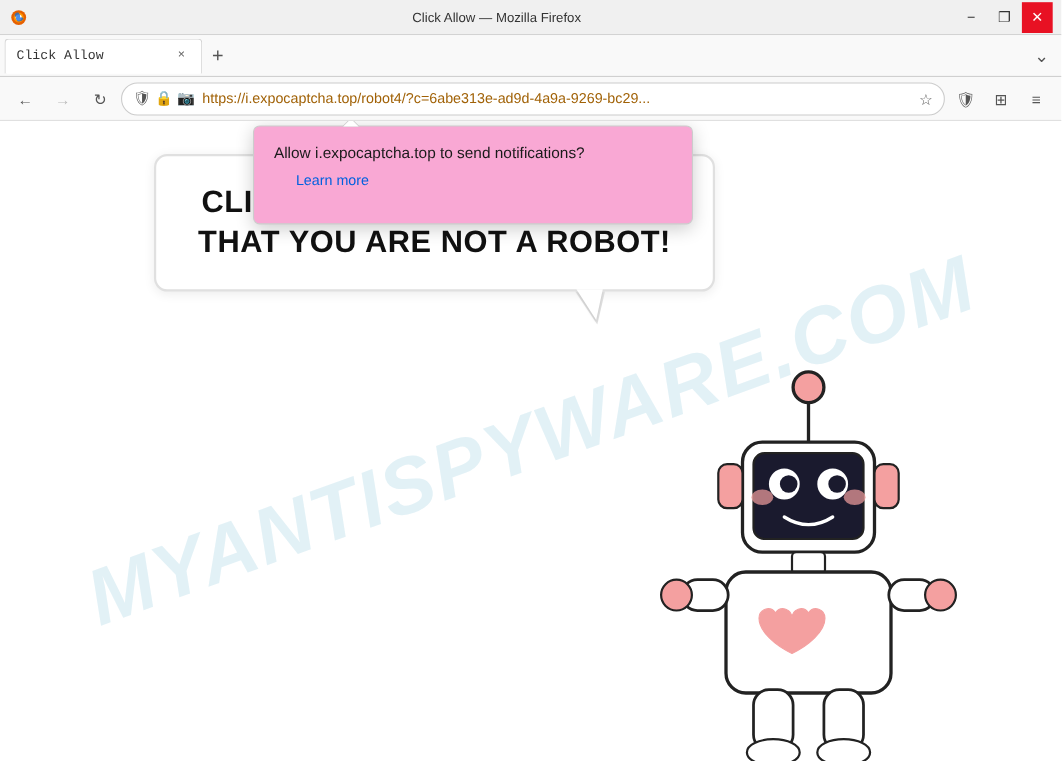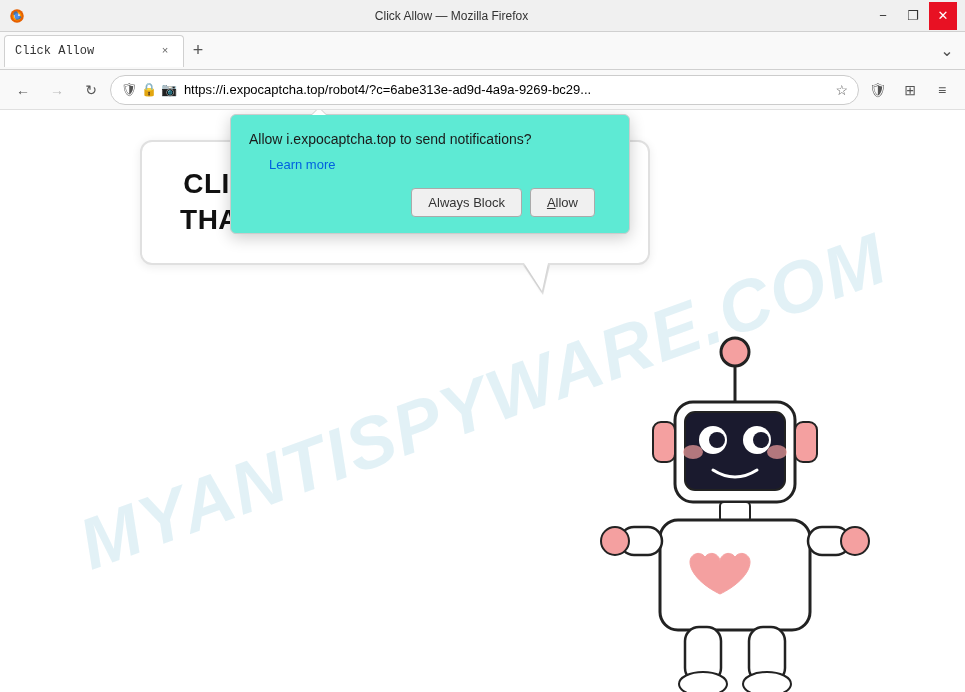--- a/index.html
+++ b/index.html
@@ -164,21 +164,21 @@
     }
     .addr-icon {
       font-size: 13px;
       color: #555;
     }
     .address-input {
       flex: 1;
       border: none;
       outline: none;
       font-size: 13px;
-      color: #000000;
+      color: #a16207;
       background: transparent;
     }
     .star-btn {
       font-size: 14px;
       color: #555;
       cursor: pointer;
     }
     .nav-tools {
       display: flex;
       gap: 2px;
@@ -204,25 +204,25 @@
       height: calc(692px - 32px - 38px - 40px);
       background: #fff;
       overflow: hidden;
     }
 
     
     .notification-popup {
       position: absolute;
       top: 4px;
       left: 230px;
-      background: #5eead4;
+      background: #f9a8d4;
       border: 1px solid #ccc;
       border-radius: 6px;
       box-shadow: 0 4px 16px rgba(0,0,0,0.2);
-      padding: 16px 34px 16px 18px;
+      padding: 16px 18px 16px 18px;
       width: 400px;
       z-index: 100;
     }
     .notification-popup::before {
       content: '';
       position: absolute;
       top: -8px;
       left: 80px;
       width: 0;
       height: 0;
@@ -398,28 +398,20 @@
   </div>
 </div>
 
 <div class="page-content">
 
   <div class="watermark">MYANTISPYWARE.COM</div>
 
   <div class="notification-popup">
     <div class="notif-title">Allow i.expocaptcha.top to send notifications?</div>
     <a class="notif-learn-more">Learn more</a>
-    <div class="notif-buttons">
-      <button class="notif-btn">
-        <span>Always Block</span>
-      </button>
-      <button class="notif-btn notif-btn-allow">
-        <span><u>A</u>llow</span>
-      </button>
-    </div>
   </div>
 
   <div class="speech-bubble">
     <div class="captcha-text">CLICK «ALLOW» TO CONFIRM THAT YOU ARE NOT A ROBOT!</div>
   </div>
 
   <div class="robot-container">
     <svg viewBox="0 0 340 380" xmlns="http://www.w3.org/2000/svg" width="340" height="380">
 
       <circle cx="170" cy="30" r="14" fill="#f4a0a0" stroke="#222" stroke-width="3"></circle>

